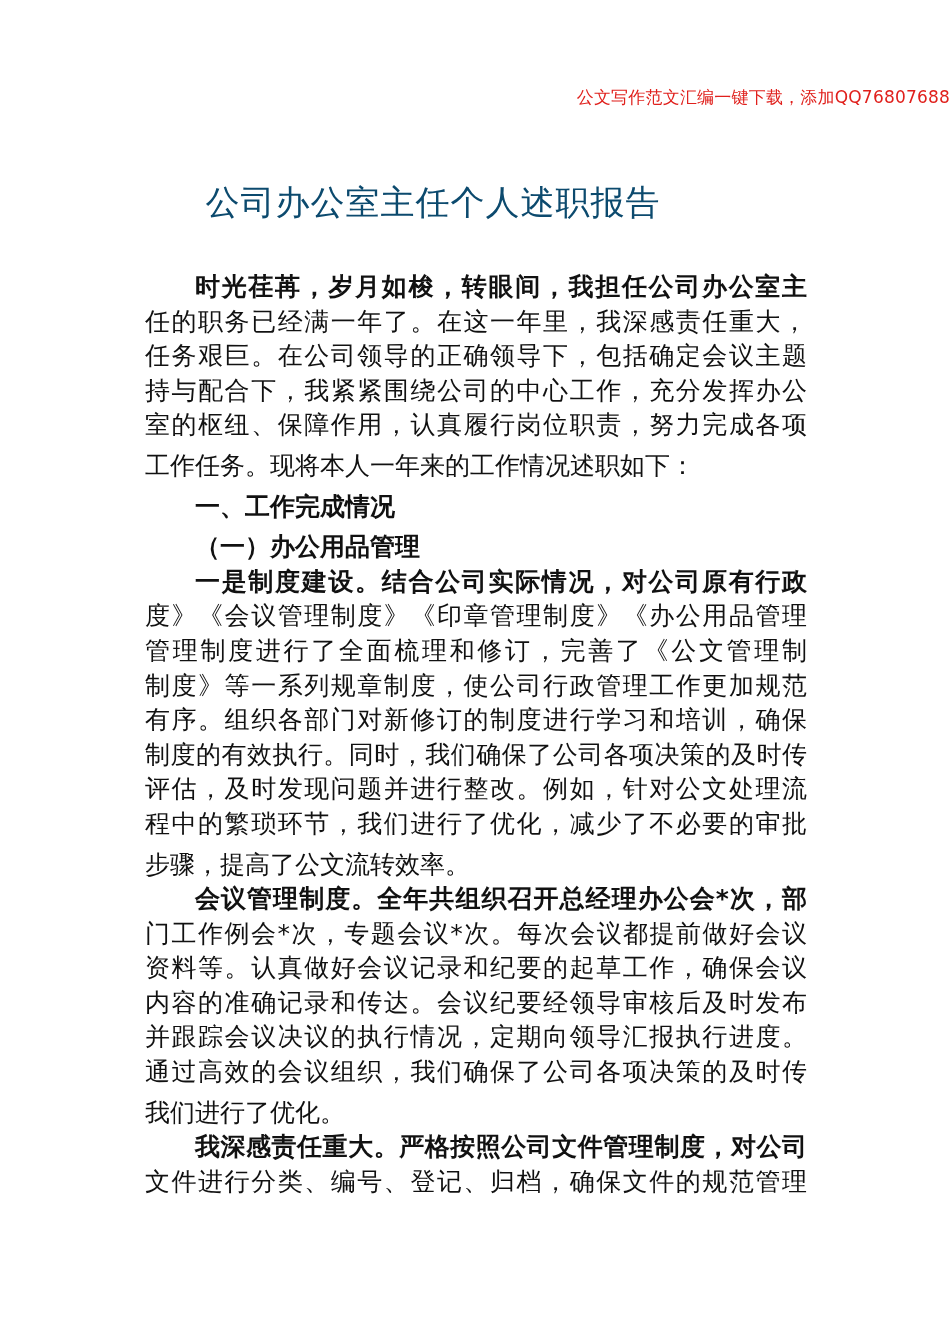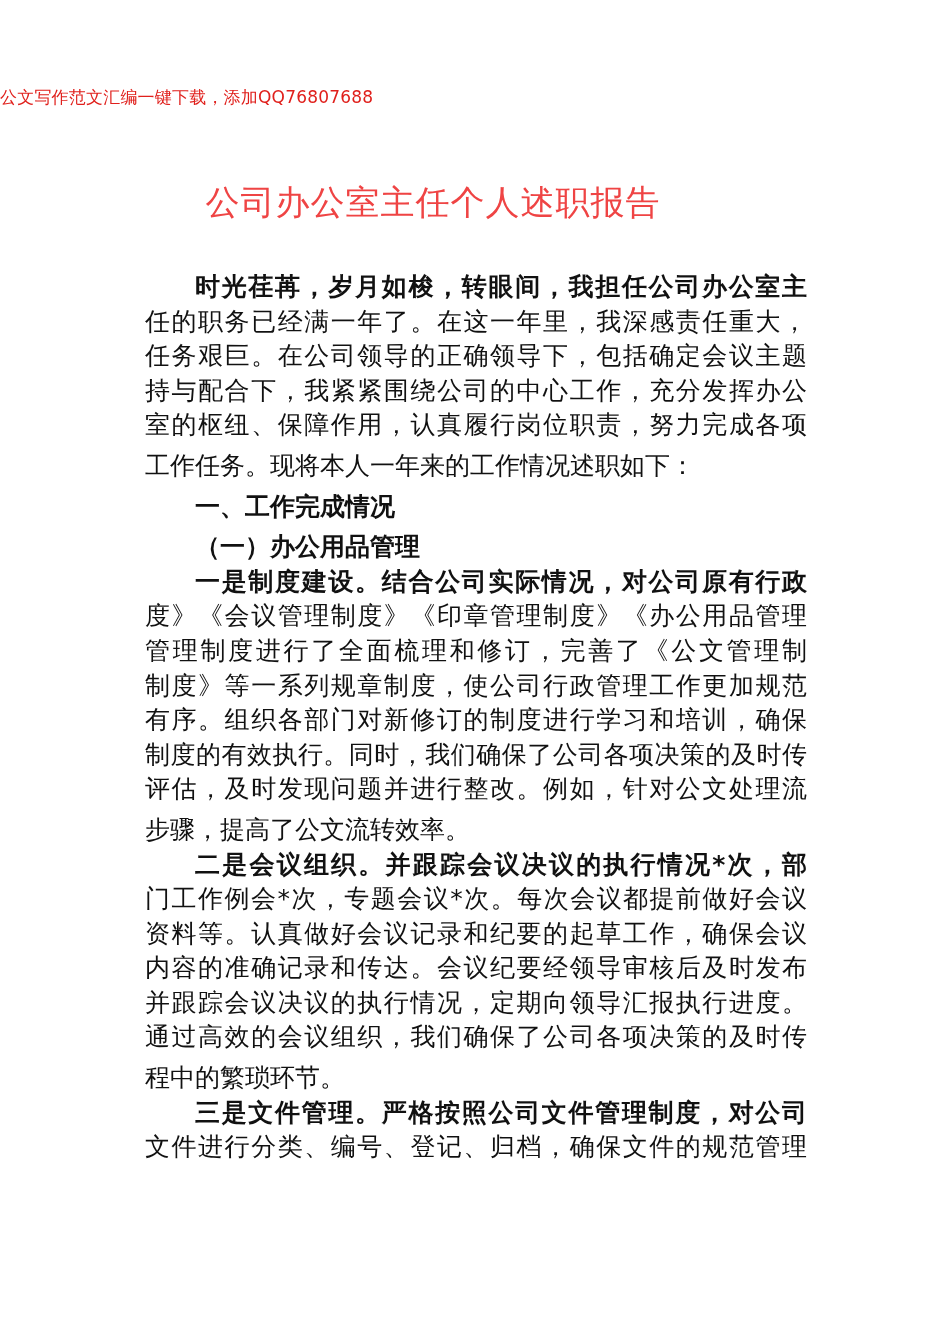--- a/index.html
+++ b/index.html
@@ -1,21 +1,21 @@
 <!DOCTYPE html>
 <html><head>
   <meta charset="utf-8">
   <style>
     html, body { margin: 0; padding: 0; background: #ffffff; }
     body { width: 950px; height: 1344px; position: relative; overflow: hidden;
            font-family: "DejaVu Sans", "Liberation Sans", sans-serif; color: #111111; }
-    .header-note { position: absolute; top: 86px; left: 0; width: 950px; text-align: left;
+    .header-note { position: absolute; top: 86px; left: 0; width: 950px; text-align: right;
                    font-size: 17px; color: #e0201c; letter-spacing: 0.2px; }
     .doc-title { position: absolute; top: 180px; left: 0; width: 866px; text-align: center;
-                 font-size: 34px; color: #ef4444; letter-spacing: 1px; }
+                 font-size: 34px; color: #0c4a6e; letter-spacing: 1px; }
     .body-text { position: absolute; top: 270px; left: 145px; width: 662px; }
     .line { height: 34.6px; line-height: 34.6px; font-size: 25px; white-space: nowrap;
             text-align: justify; text-align-last: justify; overflow: visible; }
     .line.last { text-align-last: left; margin-top: 6px; }
     .line.indent { padding-left: 50px; font-weight: bold; }
   </style>
 </head>
 <body>
 
 <div class="header-note" style="color: rgb(224, 32, 28);">公文写作范文汇编一键下载，添加QQ76807688</div>
@@ -30,23 +30,24 @@
     <div class="line last">工作任务。现将本人一年来的工作情况述职如下：</div>
     <div class="line indent last">一、工作完成情况</div>
     <div class="line indent last">（一）办公用品管理</div>
     <div class="line indent">一是制度建设。结合公司实际情况，对公司原有行政</div>
     <div class="line">度》《会议管理制度》《印章管理制度》《办公用品管理</div>
     <div class="line">管理制度进行了全面梳理和修订，完善了《公文管理制</div>
     <div class="line">制度》等一系列规章制度，使公司行政管理工作更加规范</div>
     <div class="line">有序。组织各部门对新修订的制度进行学习和培训，确保</div>
     <div class="line">制度的有效执行。同时，我们确保了公司各项决策的及时传</div>
     <div class="line">评估，及时发现问题并进行整改。例如，针对公文处理流</div>
+    <div class="line">程中的繁琐环节，我们进行了优化，减少了不必要的审批</div>
     <div class="line last">步骤，提高了公文流转效率。</div>
-    <div class="line indent">二是会议组织。并跟踪会议决议的执行情况*次，部</div>
+    <div class="line indent">会议管理制度。全年共组织召开总经理办公会*次，部</div>
     <div class="line">门工作例会*次，专题会议*次。每次会议都提前做好会议</div>
     <div class="line">资料等。认真做好会议记录和纪要的起草工作，确保会议</div>
     <div class="line">内容的准确记录和传达。会议纪要经领导审核后及时发布</div>
     <div class="line">并跟踪会议决议的执行情况，定期向领导汇报执行进度。</div>
     <div class="line">通过高效的会议组织，我们确保了公司各项决策的及时传</div>
-    <div class="line last">程中的繁琐环节。</div>
-    <div class="line indent">三是文件管理。严格按照公司文件管理制度，对公司</div>
+    <div class="line last">我们进行了优化。</div>
+    <div class="line indent">我深感责任重大。严格按照公司文件管理制度，对公司</div>
     <div class="line">文件进行分类、编号、登记、归档，确保文件的规范管理</div>
   </div>
 
 </body></html>

